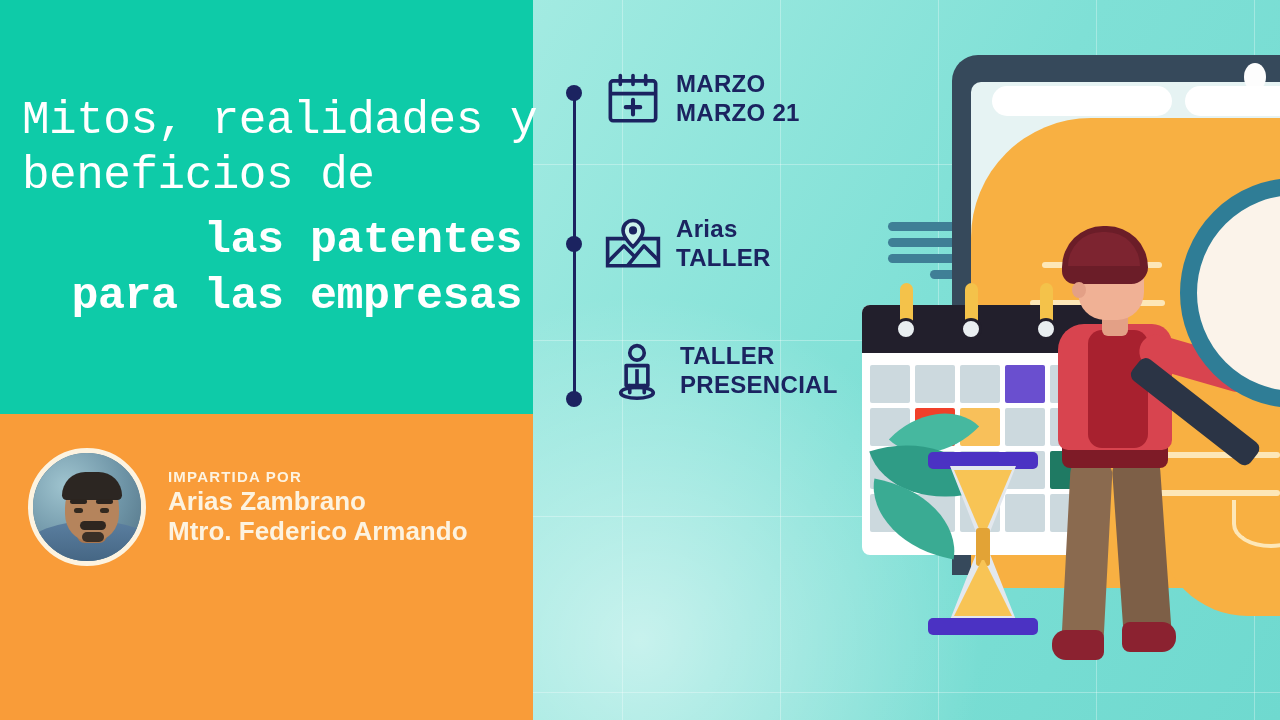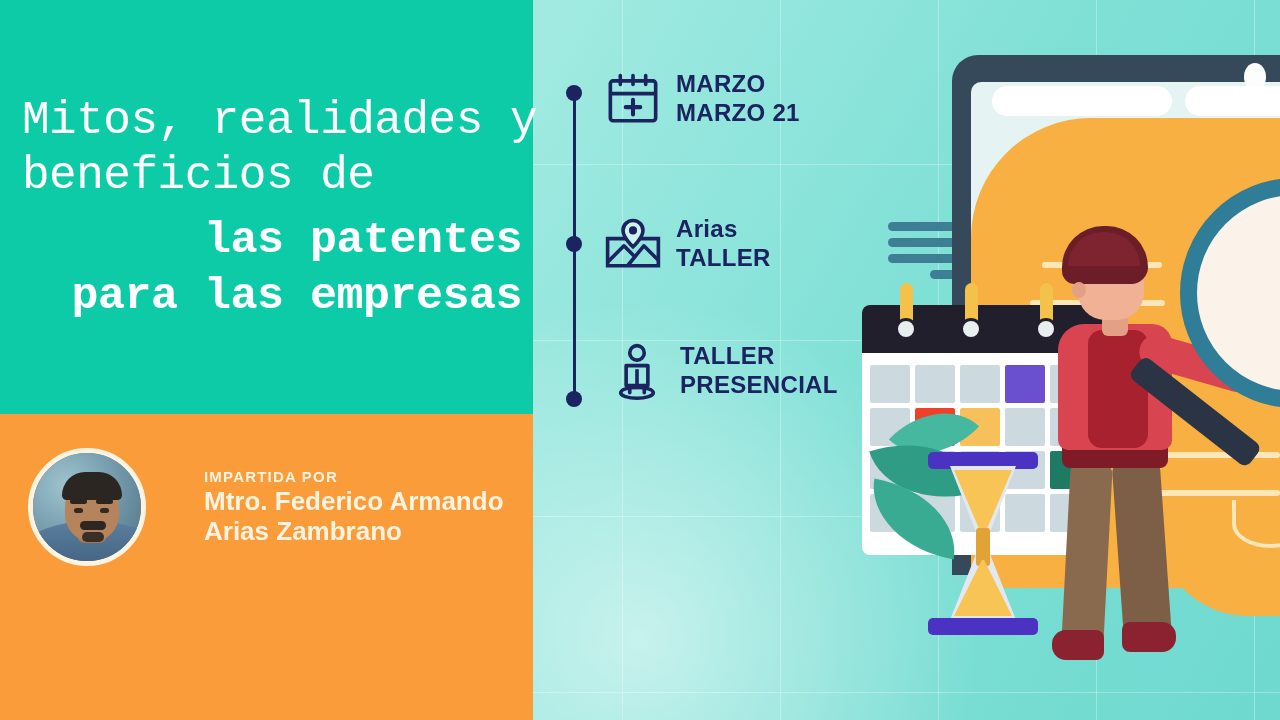--- a/index.html
+++ b/index.html
@@ -42,21 +42,21 @@
   }
   .title .ln{display:block;white-space:nowrap;font-family:Liberation Mono, monospace;}
   .ln.light{font-size:46px;font-weight:400;}
   .ln.bold{font-size:45px;font-weight:700;text-align:right;}
   .ln.l1{margin-top:0;}
   .ln.l2{margin-top:2px;}
   .ln.l3{margin-top:12px;}
   .ln.l4{margin-top:4px;}
 
   
-  .speaker{position:absolute;left:28px;top:448px;display:flex;align-items:center;gap:36px;}
+  .speaker{position:absolute;left:28px;top:448px;display:flex;align-items:center;}
   .avatar{
     position:relative;width:118px;height:118px;border-radius:50%;
     border:5px solid #fdf3e0;box-sizing:border-box;overflow:hidden;
     background:#5d7f93;flex:0 0 auto;
   }
   .av-bg{position:absolute;inset:0;
     background:
       radial-gradient(ellipse at 30% 30%, #9fc4cf 0%, #6e94a6 55%, #4f6f82 100%);
   }
   .av-shirt{position:absolute;left:-6px;bottom:-12px;width:130px;height:52px;
@@ -286,22 +286,22 @@
       <div class="av-hair"></div>
       <div class="av-brow l"></div>
         <div class="av-brow r"></div>
       <div class="av-eye l"></div>
         <div class="av-eye r"></div>
       <div class="av-mus"></div>
       <div class="av-chin"></div>
     </div>
     <div class="sp-text">
       <div class="sp-label">IMPARTIDA POR</div>
+      <div class="sp-name">Arias Zambrano</div>
       <div class="sp-name">Mtro. Federico Armando</div>
-      <div class="sp-name">Arias Zambrano</div>
     </div>
   </div>
 
   <div class="timeline">
     <div class="tl-line"></div>
     <div class="tl-dot d1"></div>
     <div class="tl-dot d2"></div>
     <div class="tl-dot d3"></div>
   </div>
 

